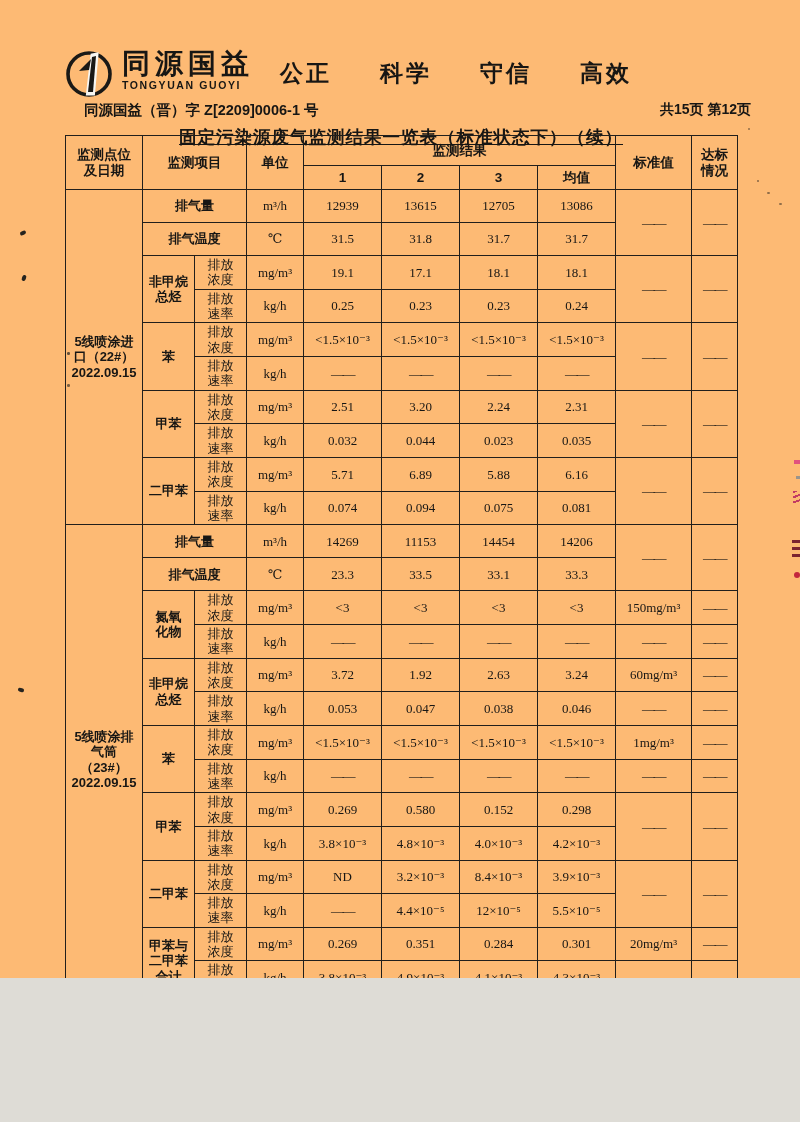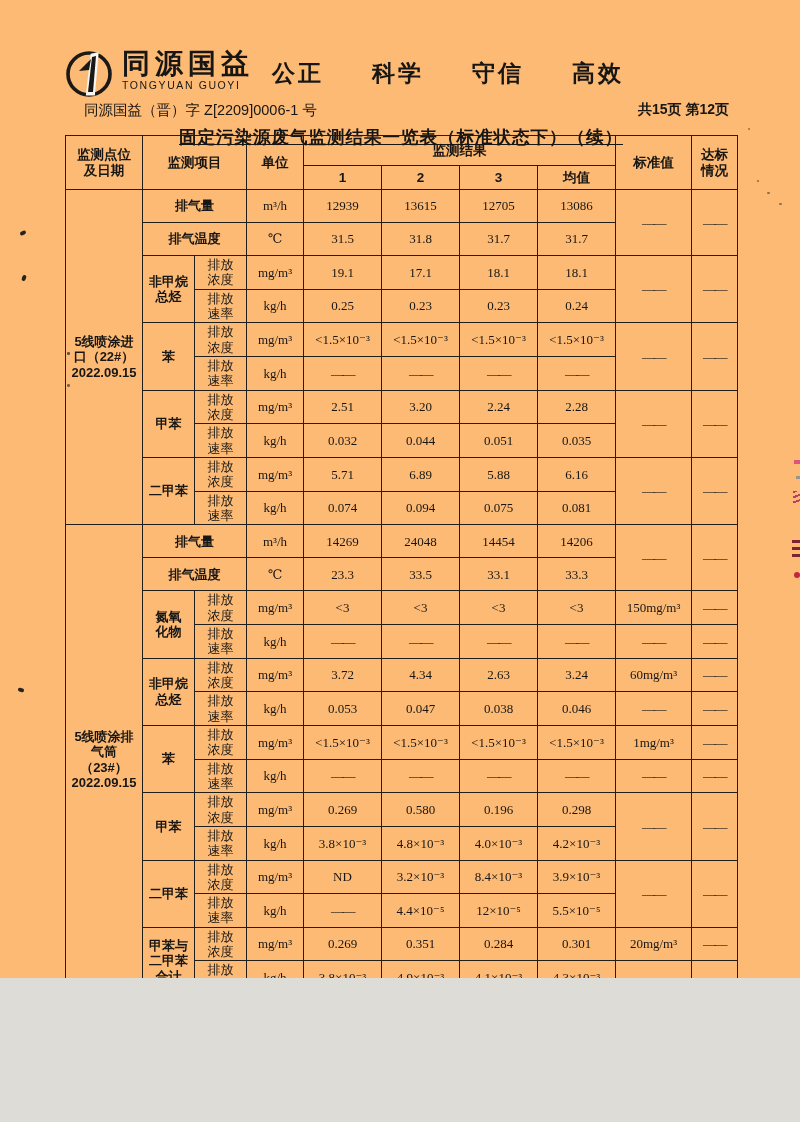--- a/index.html
+++ b/index.html
@@ -7,25 +7,25 @@
     position:relative;width:800px;height:978px;margin:0 auto;
     background:#fdba74;overflow:hidden;
     font-family:"Liberation Sans","DejaVu Sans",sans-serif;
     color:#171614;
   }
   
   .logo{position:absolute;left:64px;top:49px;display:flex;align-items:flex-start;}
   .logo-mark{width:50px;height:50px;}
   .logo-text{margin-left:8px;}
   .logo-cn{font-size:28px;font-weight:900;letter-spacing:5px;line-height:1.05;white-space:nowrap;}
-  .logo-en{font-size:10.5px;font-weight:normal;letter-spacing:1.6px;white-space:nowrap;margin-top:1px;}
-  .slogans{position:absolute;left:272px;top:58px;display:flex;gap:48px;}
+  .logo-en{font-size:10.5px;font-weight:bold;letter-spacing:1.6px;white-space:nowrap;margin-top:1px;}
+  .slogans{position:absolute;left:280px;top:58px;display:flex;gap:48px;}
   .slogan{font-size:23px;font-weight:900;letter-spacing:3px;white-space:nowrap;}
-  .doc-no{position:absolute;left:84px;top:101px;font-size:14.5px;font-weight:normal;white-space:nowrap;}
-  .page-info{position:absolute;right:71px;top:101px;font-size:14px;font-weight:bold;white-space:nowrap;}
+  .doc-no{position:absolute;left:84px;top:101px;font-size:14.5px;font-weight:bold;white-space:nowrap;}
+  .page-info{position:absolute;right:49px;top:101px;font-size:14px;font-weight:bold;white-space:nowrap;}
   .doc-title{position:absolute;left:65px;top:125px;width:672px;text-align:center;
     font-size:17.5px;font-weight:bold;letter-spacing:1px;white-space:nowrap;text-decoration:underline;}
   
   table.mon{
     position:absolute;left:65px;top:135px;width:672px;
     border-collapse:collapse;table-layout:fixed;
   }
   table.mon col.c-point{width:77px;} table.mon col.c-name{width:52px;}
   table.mon col.c-sub{width:52px;}  table.mon col.c-unit{width:57px;}
   table.mon col.c-r{width:78px;}    table.mon col.c-std{width:76px;}
@@ -181,31 +181,31 @@
           <td class="d">——</td>
         </tr>
         <tr>
           <td rowspan="2" class="nm">甲苯</td>
           <td class="sub">排放
 浓度</td>
           <td class="u">mg/m³</td>
           <td class="v">2.51</td>
           <td class="v">3.20</td>
           <td class="v">2.24</td>
-          <td class="v">2.28</td>
+          <td class="v">2.31</td>
           <td rowspan="2" class="d">——</td>
           <td rowspan="2" class="d">——</td>
         </tr>
         <tr>
           <td class="sub">排放
 速率</td>
           <td class="u">kg/h</td>
           <td class="v">0.032</td>
           <td class="v">0.044</td>
-          <td class="v">0.051</td>
+          <td class="v">0.023</td>
           <td class="v">0.035</td>
         </tr>
         <tr>
           <td rowspan="2" class="nm">二甲苯</td>
           <td class="sub">排放
 浓度</td>
           <td class="u">mg/m³</td>
           <td class="v">5.71</td>
           <td class="v">6.89</td>
           <td class="v">5.88</td>
@@ -222,21 +222,21 @@
           <td class="v">0.075</td>
           <td class="v">0.081</td>
         </tr>
         <tr>
           <td rowspan="14" class="site">5线喷涂排
 气筒（23#）
 2022.09.15</td>
           <td colspan="2" class="nm">排气量</td>
           <td class="u">m³/h</td>
           <td class="v">14269</td>
-          <td class="v">24048</td>
+          <td class="v">11153</td>
           <td class="v">14454</td>
           <td class="v">14206</td>
           <td rowspan="2" class="d">——</td>
           <td rowspan="2" class="d">——</td>
         </tr>
         <tr>
           <td colspan="2" class="nm">排气温度</td>
           <td class="u">℃</td>
           <td class="v">23.3</td>
           <td class="v">33.5</td>
@@ -267,21 +267,21 @@
           <td class="d">——</td>
           <td class="d">——</td>
         </tr>
         <tr>
           <td rowspan="2" class="nm">非甲烷
 总烃</td>
           <td class="sub">排放
 浓度</td>
           <td class="u">mg/m³</td>
           <td class="v">3.72</td>
-          <td class="v">4.34</td>
+          <td class="v">1.92</td>
           <td class="v">2.63</td>
           <td class="v">3.24</td>
           <td class="std">60mg/m³</td>
           <td class="d">——</td>
         </tr>
         <tr>
           <td class="sub">排放
 速率</td>
           <td class="u">kg/h</td>
           <td class="v">0.053</td>
@@ -314,21 +314,21 @@
           <td class="d">——</td>
           <td class="d">——</td>
         </tr>
         <tr>
           <td rowspan="2" class="nm">甲苯</td>
           <td class="sub">排放
 浓度</td>
           <td class="u">mg/m³</td>
           <td class="v">0.269</td>
           <td class="v">0.580</td>
-          <td class="v">0.196</td>
+          <td class="v">0.152</td>
           <td class="v">0.298</td>
           <td rowspan="2" class="d">——</td>
           <td rowspan="2" class="d">——</td>
         </tr>
         <tr>
           <td class="sub">排放
 速率</td>
           <td class="u">kg/h</td>
           <td class="v">3.8×10⁻³</td>
           <td class="v">4.8×10⁻³</td>

